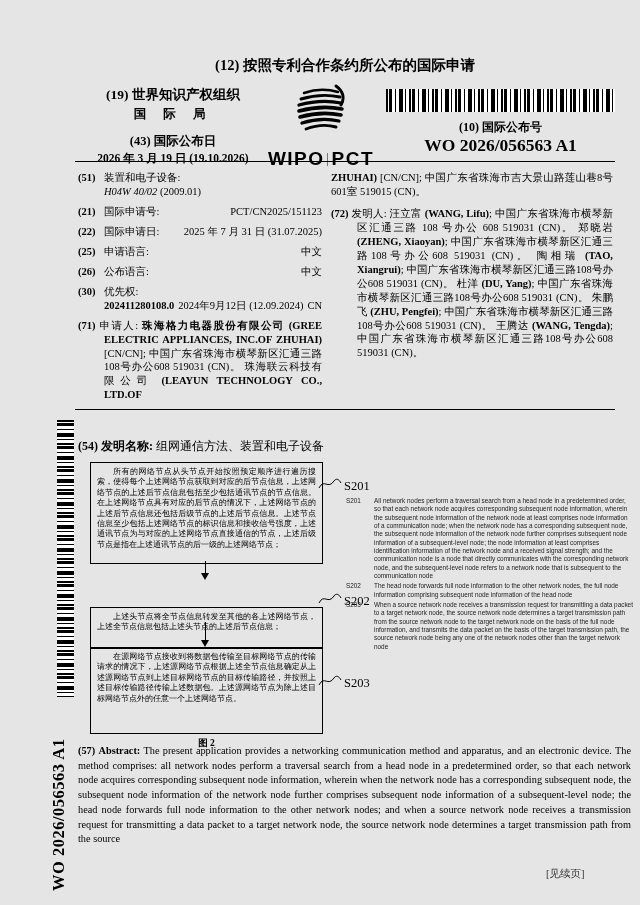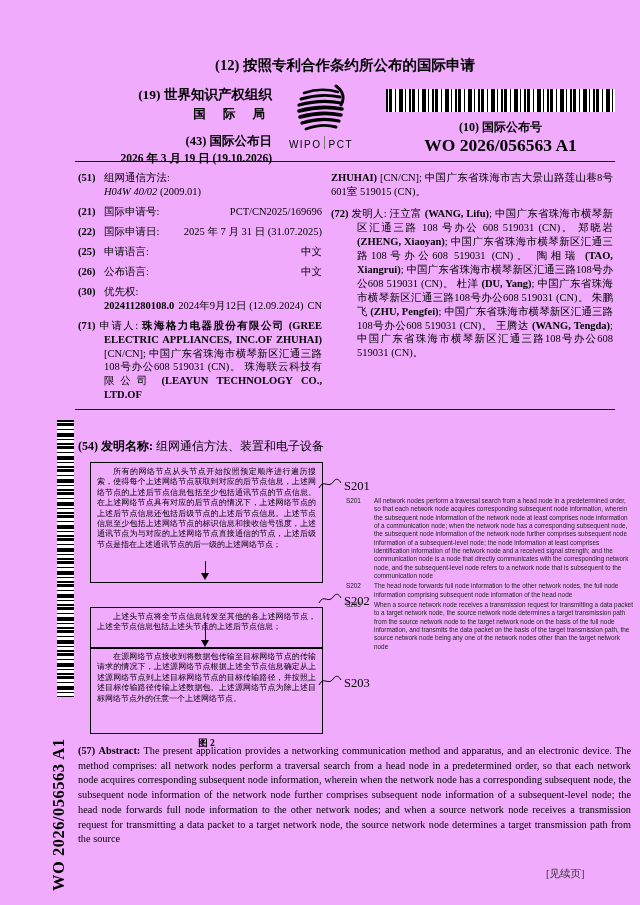--- a/index.html
+++ b/index.html
@@ -1,32 +1,32 @@
 <!DOCTYPE html>
 <html><head>
 <meta charset="utf-8">
 <style>
   html,body { margin:0; padding:0; background:#fff; }
-  .page { position:relative; width:640px; height:905px; background:#f0abfc; color:#000;
+  .page { position:relative; width:640px; height:905px; background:#e5e5e5; color:#000;
           font-family:"Liberation Serif","DejaVu Serif",serif; overflow:hidden; }
   .b { font-weight:bold; }
   .abs { position:absolute; }
 
   
   .doc-type { top:56px; left:75px; width:540px; text-align:center; font-size:14.5px; font-weight:bold; }
-  .org-block { left:74px; top:86px; width:198px; text-align:right; }
+  .org-block { left:74px; top:86px; width:198px; text-align:center; }
   .org-name { font-size:13.5px; font-weight:bold; }
   .org-bureau { font-size:12.5px; letter-spacing:7px; margin-top:2px; font-weight:bold; }
   .pubdate-label { font-size:12.5px; font-weight:bold; margin-top:10px; }
   .pubdate-value { font-size:11.5px; font-weight:bold; margin-top:1px; }
 
   .logo-block { left:264px; top:84px; width:114px; text-align:center; }
   .logo-mark { display:block; margin:0 auto; }
-  .logo-text { margin-top:2px; font-family:"Liberation Sans",sans-serif; font-weight:normal;
-               font-size:10px; letter-spacing:1.5px; white-space:nowrap; }
+  .logo-text { margin-top:14px; font-family:"Liberation Sans",sans-serif; font-weight:bold;
+               font-size:19px; letter-spacing:1.5px; white-space:nowrap; }
   .logo-sep { display:inline-block; width:1px; height:13px; background:#777; margin:0 4px 0 2px; vertical-align:-1px; }
 
   .barcode-h { left:386px; top:89px; width:229px; height:23px;
     background:repeating-linear-gradient(90deg,#000 0 2px,#fff 2px 3px,#000 3px 6px,#fff 6px 9px,#000 9px 10px,#fff 10px 13px,#000 13px 17px,#fff 17px 19px,#000 19px 20px,#fff 20px 23px); }
   .pubno-label { left:386px; top:119px; width:229px; text-align:center; font-size:12px; font-weight:bold; }
   .pubno-value { left:386px; top:135px; width:229px; text-align:center; font-size:17.5px; font-weight:bold; }
 
   .hr1 { left:75px; top:161px; width:540px; border-top:1.6px solid #000; }
   .hr2 { left:75px; top:409px; width:540px; border-top:1px solid #000; }
 
@@ -44,21 +44,21 @@
   .plain-para { margin:0 0 8px 0; text-align:justify; }
 
   
   .title-en { left:78px; top:416px; width:537px; font-size:10.5px; }
   .title-zh { left:78px; top:438px; width:537px; font-size:12px; }
 
   
   .fbox { border:1px solid #000; padding:4px 6px; font-size:8px; line-height:1.3;
           text-align:justify; box-sizing:border-box; width:233px; left:90px; }
   .fbox p { margin:0; text-indent:2em; }
-  .fbox1 { top:462px; height:121px; }
+  .fbox1 { top:462px; height:102px; }
   .fbox2 { top:607px; height:42px; }
   .fbox3 { top:647px; height:87px; }
   .aline { width:0; border-left:1.2px solid #000; left:205px; }
   .aline1 { top:561px; height:13px; }
   .aline2 { top:622px; height:19px; }
   .ahead { width:0; height:0; border-left:4px solid transparent; border-right:4px solid transparent;
            border-top:7px solid #000; left:201px; }
   .ahead1 { top:573px; }
   .ahead2 { top:640px; }
   .fig-caption { left:90px; top:737px; width:233px; text-align:center; font-size:9.5px; font-weight:bold; }
@@ -133,31 +133,31 @@
     <span>(10)</span>
     <span>国际公布号</span>
   </div>
   <div class="abs pubno-value">WO 2026/056563 A1</div>
 
   <div class="abs hr1"></div>
 
   <div class="abs col left-col">
     <div class="row">
       <span class="fnum">(51)</span>
-      <span>组网通信方法:</span>
+      <span>装置和电子设备:</span>
       <div>
         <span class="ipc-val">H04W 40/02</span>
         <span>(2009.01)</span>
       </div>
     </div>
     <div class="row">
       <span class="fnum">(21)</span>
       <div class="kv">
         <span>国际申请号:</span>
-        <span>PCT/CN2025/169696</span>
+        <span>PCT/CN2025/151123</span>
       </div>
     </div>
     <div class="row">
       <span class="fnum">(22)</span>
       <div class="kv">
         <span>国际申请日:</span>
         <span>2025 年 7 月 31 日 (31.07.2025)</span>
       </div>
     </div>
     <div class="row">

